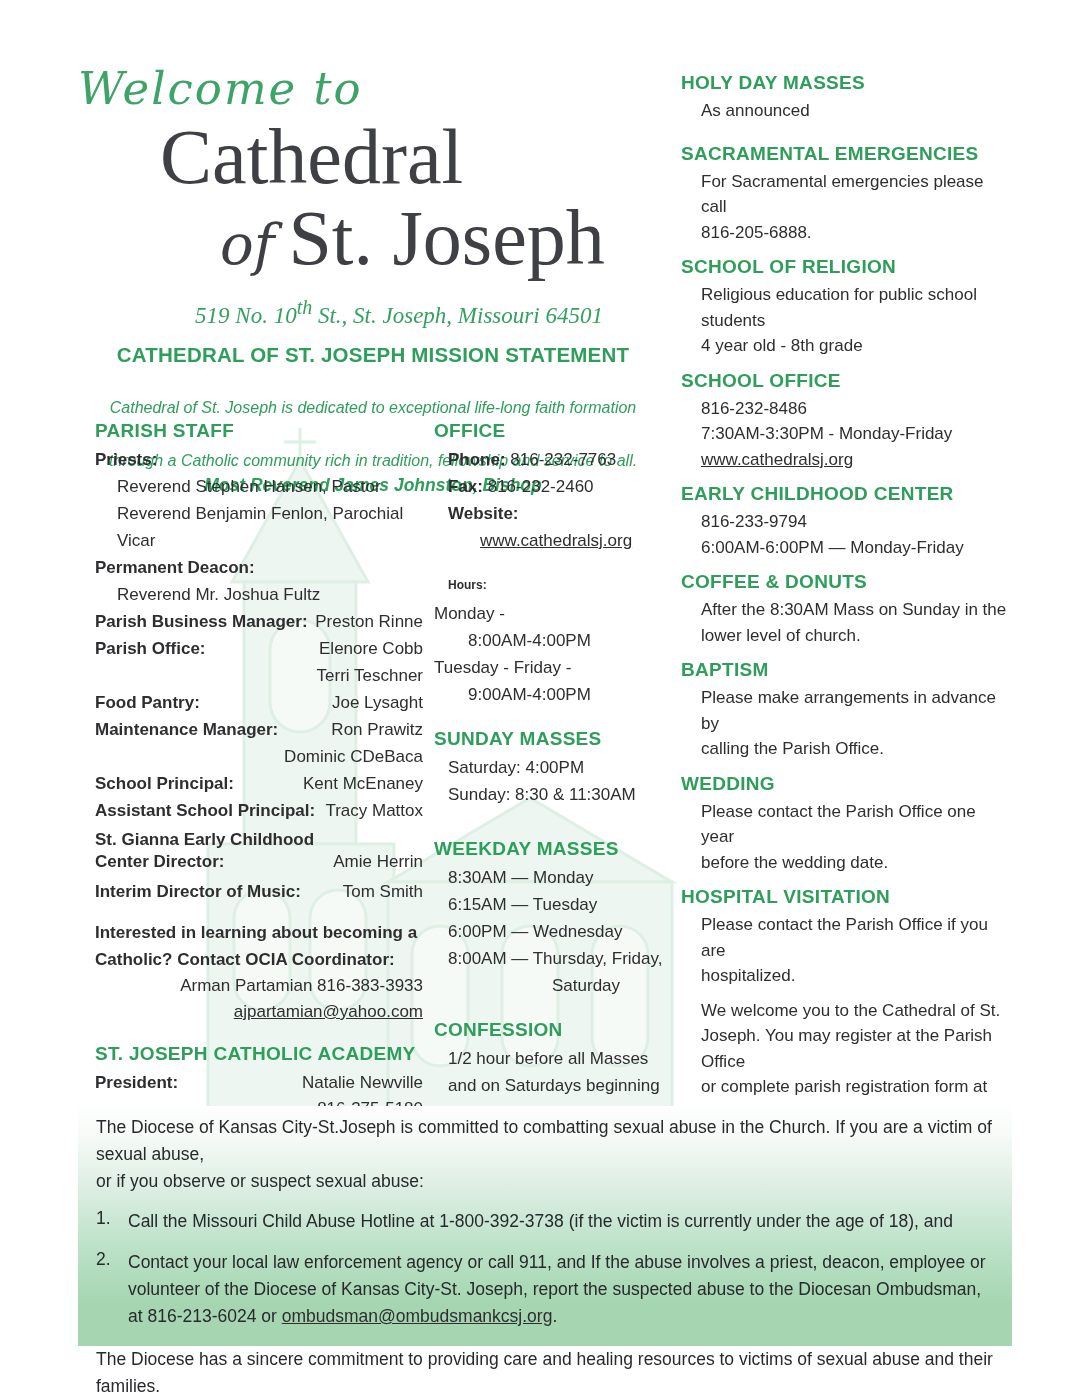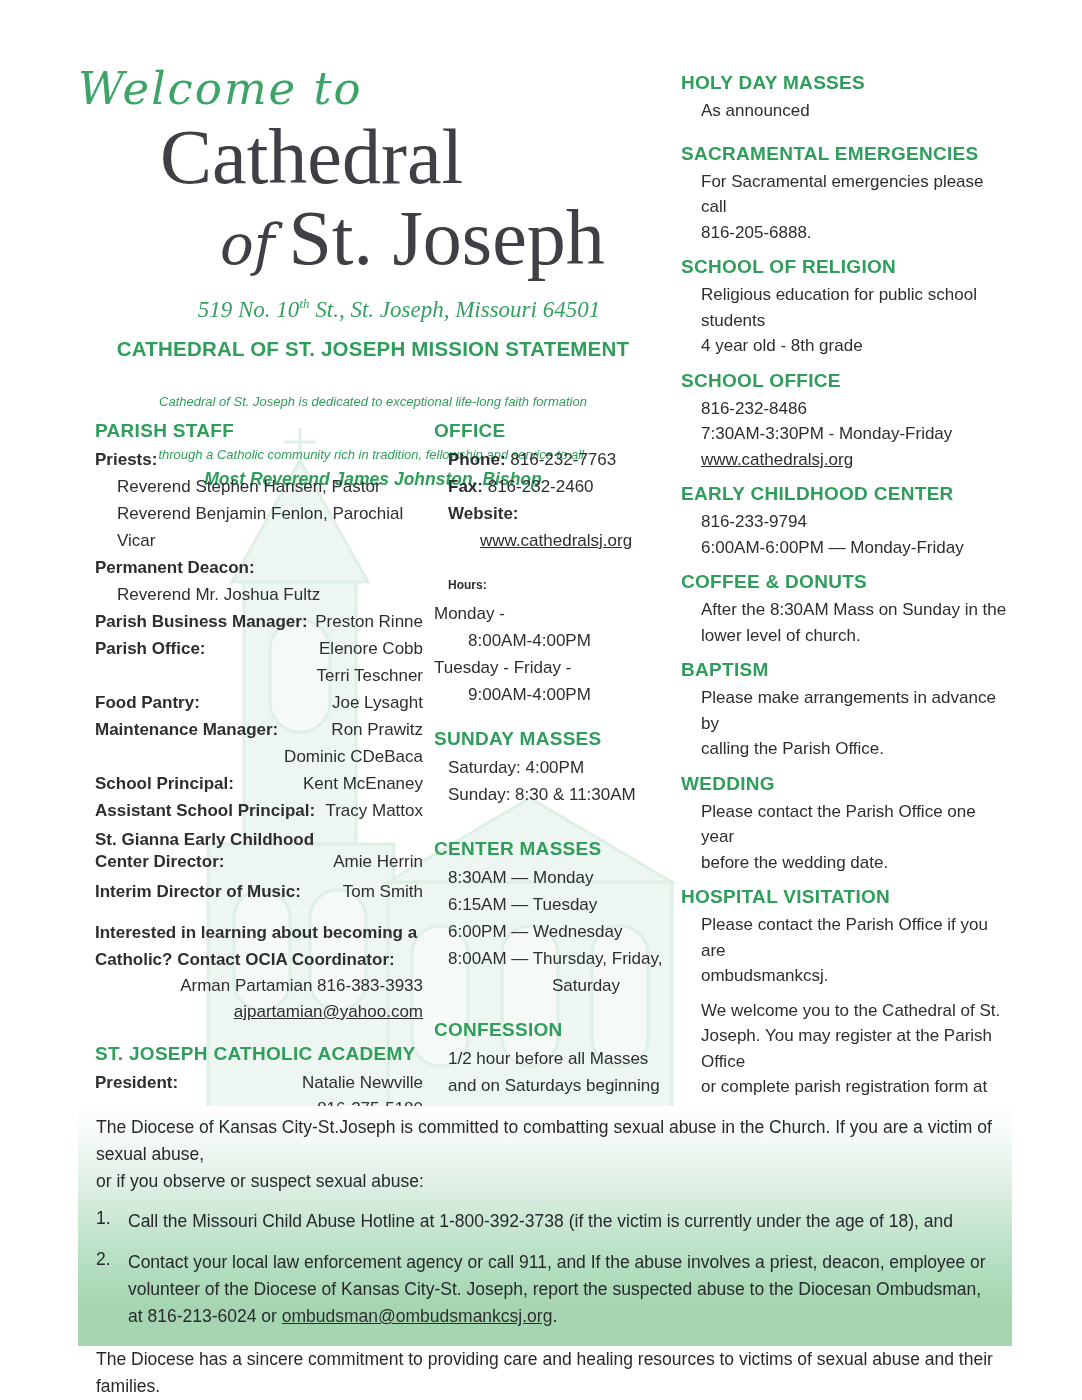--- a/index.html
+++ b/index.html
@@ -26,24 +26,24 @@
     font-size:78px; line-height:82px; margin-left:142px; white-space:nowrap;
   }
   .title2 .of {
     font-family:"DejaVu Serif", serif; font-style:italic;
     font-size:56px; margin-right:14px;
   }
   .address {
     font-family:"Liberation Serif", serif; font-style:italic;
     color:#36a061; font-size:23px; text-align:center; margin-top:10px; margin-left:60px;
   }
-  .address sup { font-size:13px; }
+  .address sup { font-size:20px; }
   .mission { text-align:center; margin-top:14px; margin-left:8px; color:#2f9e5b; }
   .mission-h { font-weight:bold; font-size:20.5px; letter-spacing:.2px; margin-bottom:3px; }
-  .mission-l { font-style:italic; font-size:13px; line-height:24px;margin-top:29px; }
+  .mission-l { font-style:italic; font-size:16px; line-height:24px;margin-top:29px; }
   .mission-b { font-weight:bold; font-style:italic; font-size:17.5px; margin-top:2px; }
   
   .col { position:absolute; z-index:2; font-size:17px; }
   .col-left  { left:95px;  top:418px; width:328px; }
   .col-mid   { left:434px; top:418px; width:232px; }
   .col-right { left:681px; top:70px;  width:332px; }
   h3 {
     color:#2f9e5b; font-size:19px; line-height:26px; font-weight:bold;
     letter-spacing:.3px; margin:0 0 2px 0;
   }
@@ -196,21 +196,21 @@
       <div class="hrs-ind">8:00AM-4:00PM</div>
       <div class="ln">Tuesday - Friday -</div>
       <div class="hrs-ind">9:00AM-4:00PM</div>
     </div>
     <div class="mid-sec-sun">
       <h3>SUNDAY MASSES</h3>
       <div class="mass-ind">Saturday: 4:00PM</div>
       <div class="mass-ind">Sunday: 8:30 &amp; 11:30AM</div>
     </div>
     <div class="mid-sec">
-      <h3>CENTER MASSES</h3>
+      <h3>WEEKDAY MASSES</h3>
       <div class="mass-ind">8:30AM — Monday</div>
       <div class="mass-ind">6:15AM — Tuesday</div>
       <div class="mass-ind">6:00PM — Wednesday</div>
       <div class="mass-ind">8:00AM — Thursday, Friday,</div>
       <div class="sat-ind">Saturday</div>
     </div>
     <div>
       <h3>CONFESSION</h3>
       <div class="mass-ind">1/2 hour before all Masses</div>
       <div class="mass-ind">and on Saturdays beginning at</div>
@@ -255,21 +255,21 @@
       <div class="body">calling the Parish Office.</div>
     </div>
     <div class="sec">
       <h3>WEDDING</h3>
       <div class="body">Please contact the Parish Office one year</div>
       <div class="body">before the wedding date.</div>
     </div>
     <div class="sec">
       <h3>HOSPITAL VISITATION</h3>
       <div class="body">Please contact the Parish Office if you are</div>
-      <div class="body">ombudsmankcsj.</div>
+      <div class="body">hospitalized.</div>
     </div>
     <div class="sec">
       <div class="body">We welcome you to the Cathedral of St.</div>
       <div class="body">Joseph. You may register at the Parish Office</div>
       <div class="body">or complete parish registration form at</div>
       <div class="body"><a class="lnk">www.cathedralsj.org</a><span> under the contact tab.</span></div>
     </div>
     <div class="sec sisters">
       <h3>SISTERS IN JESUS THE LORD</h3>
       <div class="body"><a class="lnk">cjd@cjd.cc</a></div>

